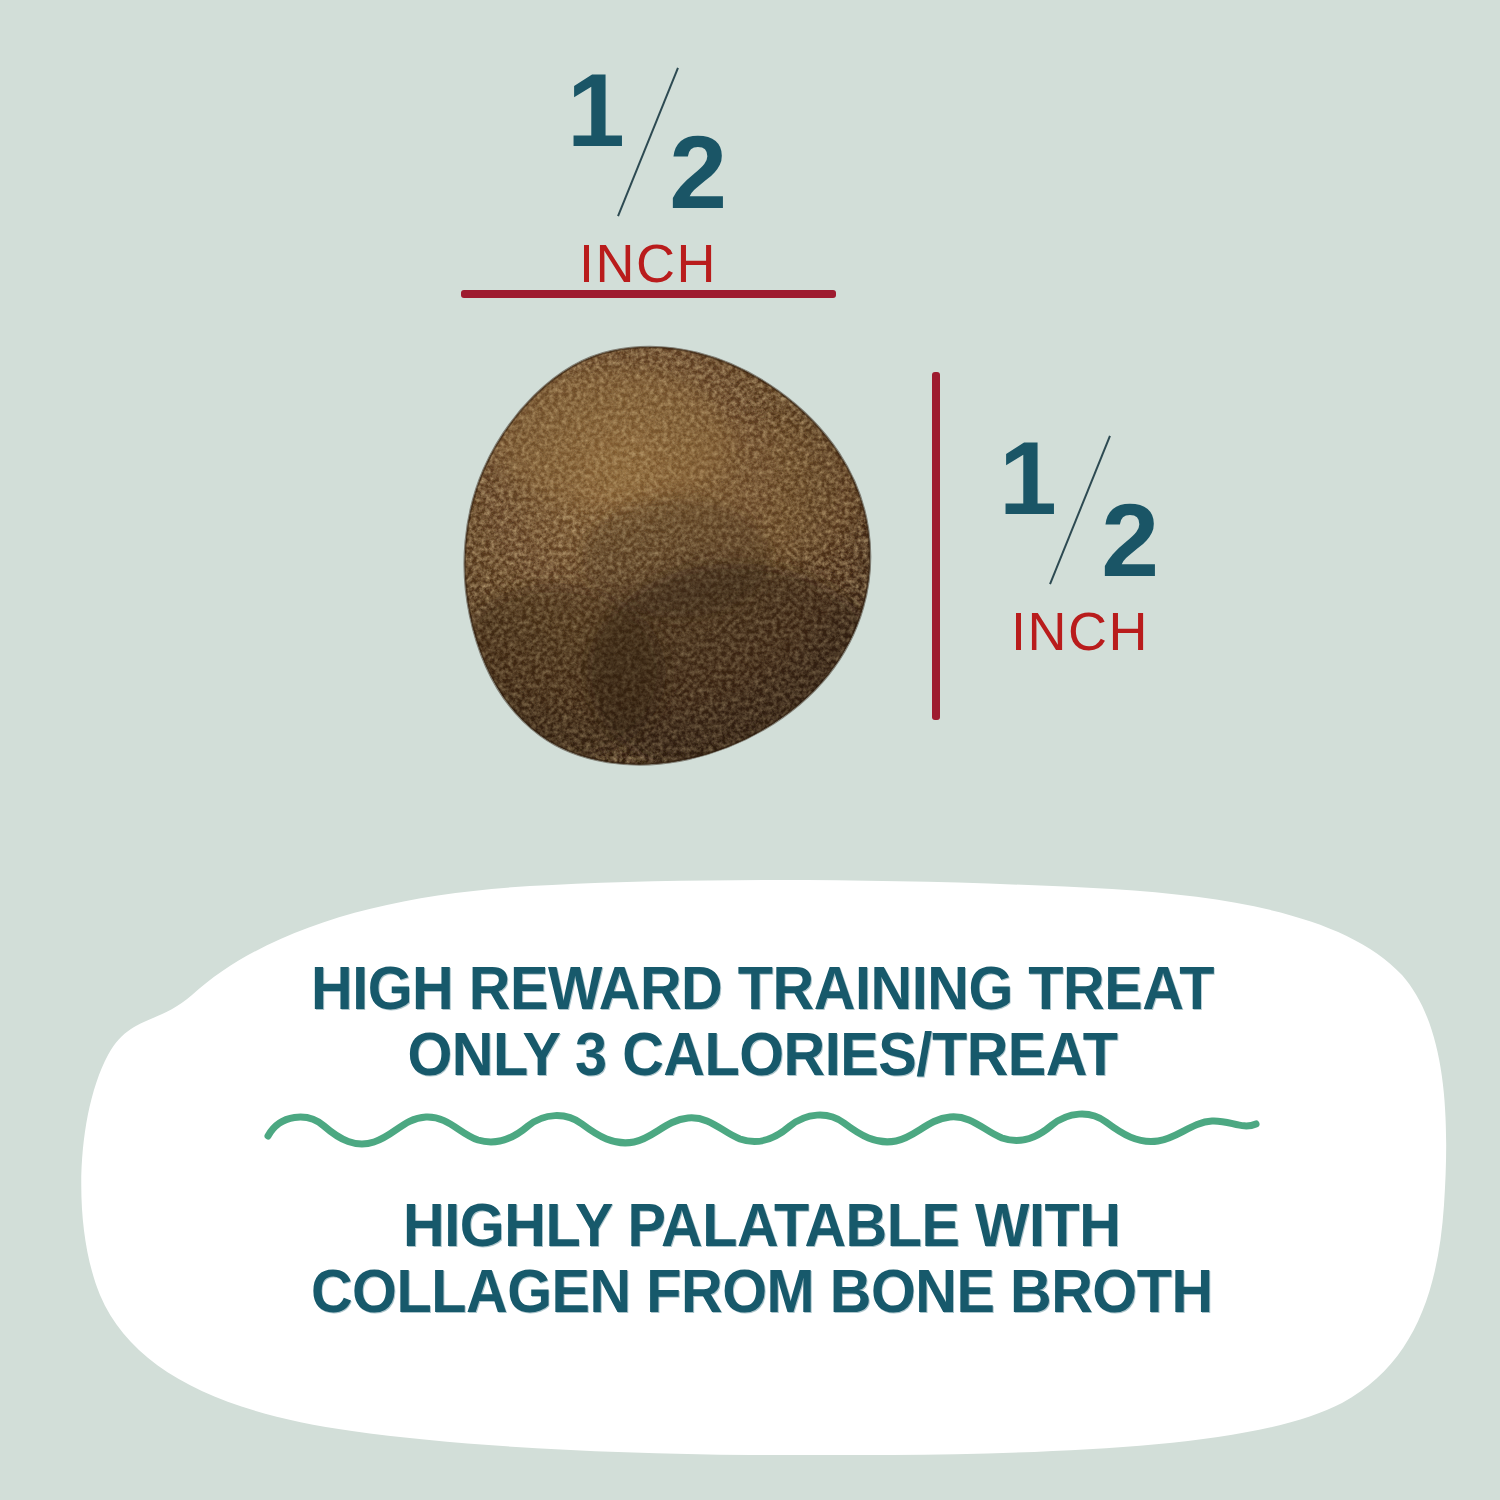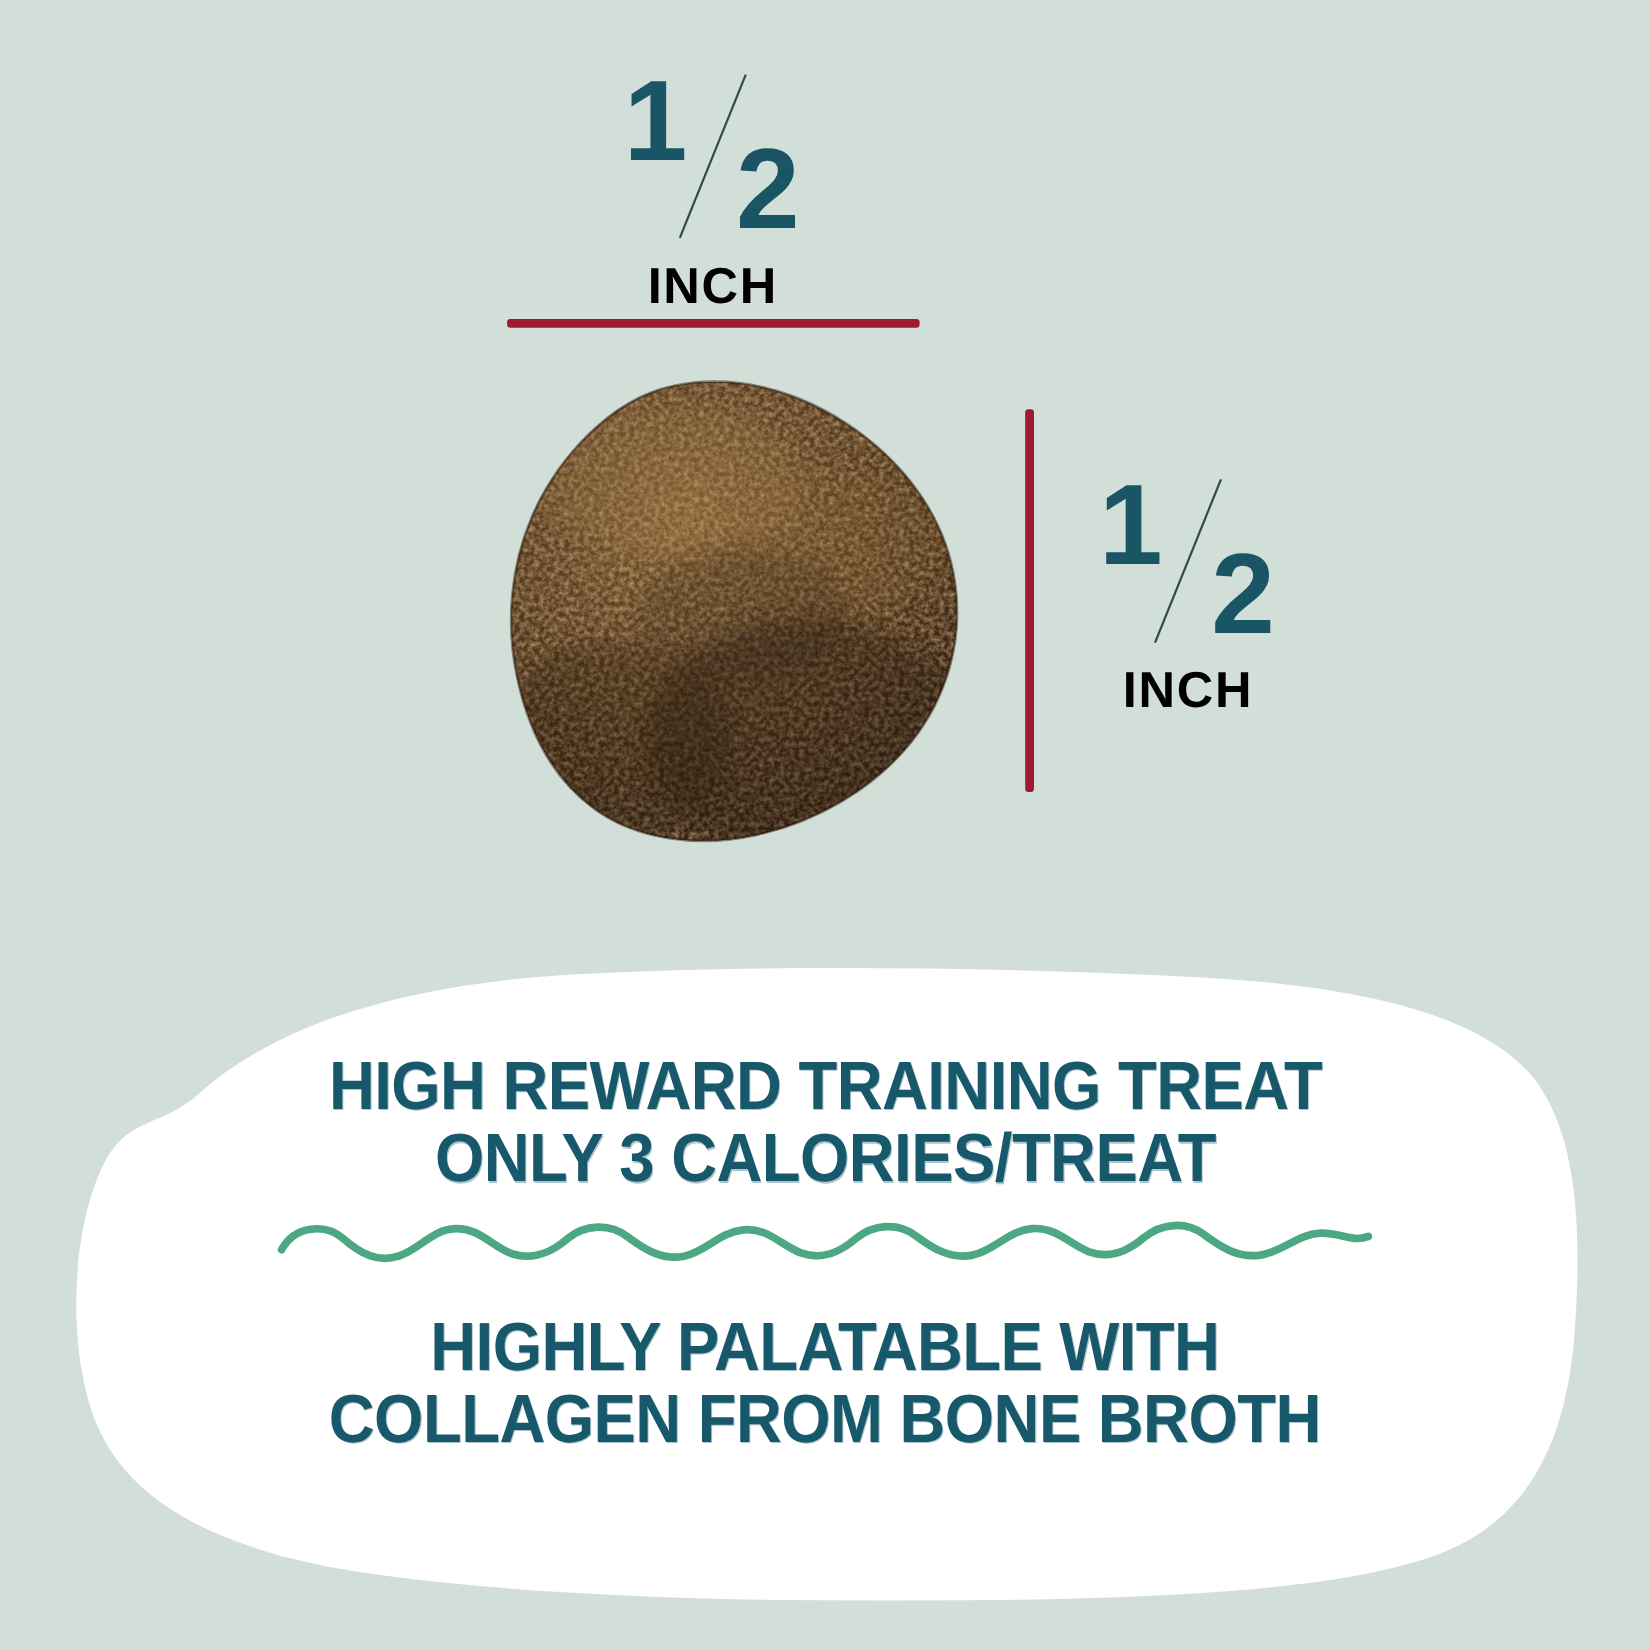--- a/index.html
+++ b/index.html
@@ -51,24 +51,24 @@
     left: 50%;
     top: 6px;
     width: 2px;
     height: 160px;
     background: #2d4a52;
     transform: translateX(-50%) rotate(22deg);
     transform-origin: center center;
   }
   .unit {
     font-family: "Liberation Sans", sans-serif;
-    font-weight: 700;
-    font-size: 46px;
+    font-weight: 400;
+    font-size: 54px;
     letter-spacing: 1.5px;
-    color: #000000;
+    color: #b91c1c;
     margin-top: 6px;
   }
 
   #measure-top   { left: 553px; top: 56px;  width: 190px; }
   #measure-right { left: 985px; top: 424px; width: 190px; }
 
   
   .ruler {
     position: absolute;
     background: #9e1b2f;
@@ -93,21 +93,21 @@
     left: 436px;
     top: 343px;
     width: 448px;
     height: 432px;
   }
   #treat-photo svg { display: block; width: 100%; height: 100%; }
 
   
   #callout-card {
     position: absolute;
-    left: 60px;
+    left: 72px;
     top: 875px;
     width: 1380px;
     height: 580px;
   }
   #callout-card .card-shape {
     position: absolute;
     inset: 0;
     width: 100%;
     height: 100%;
   }

